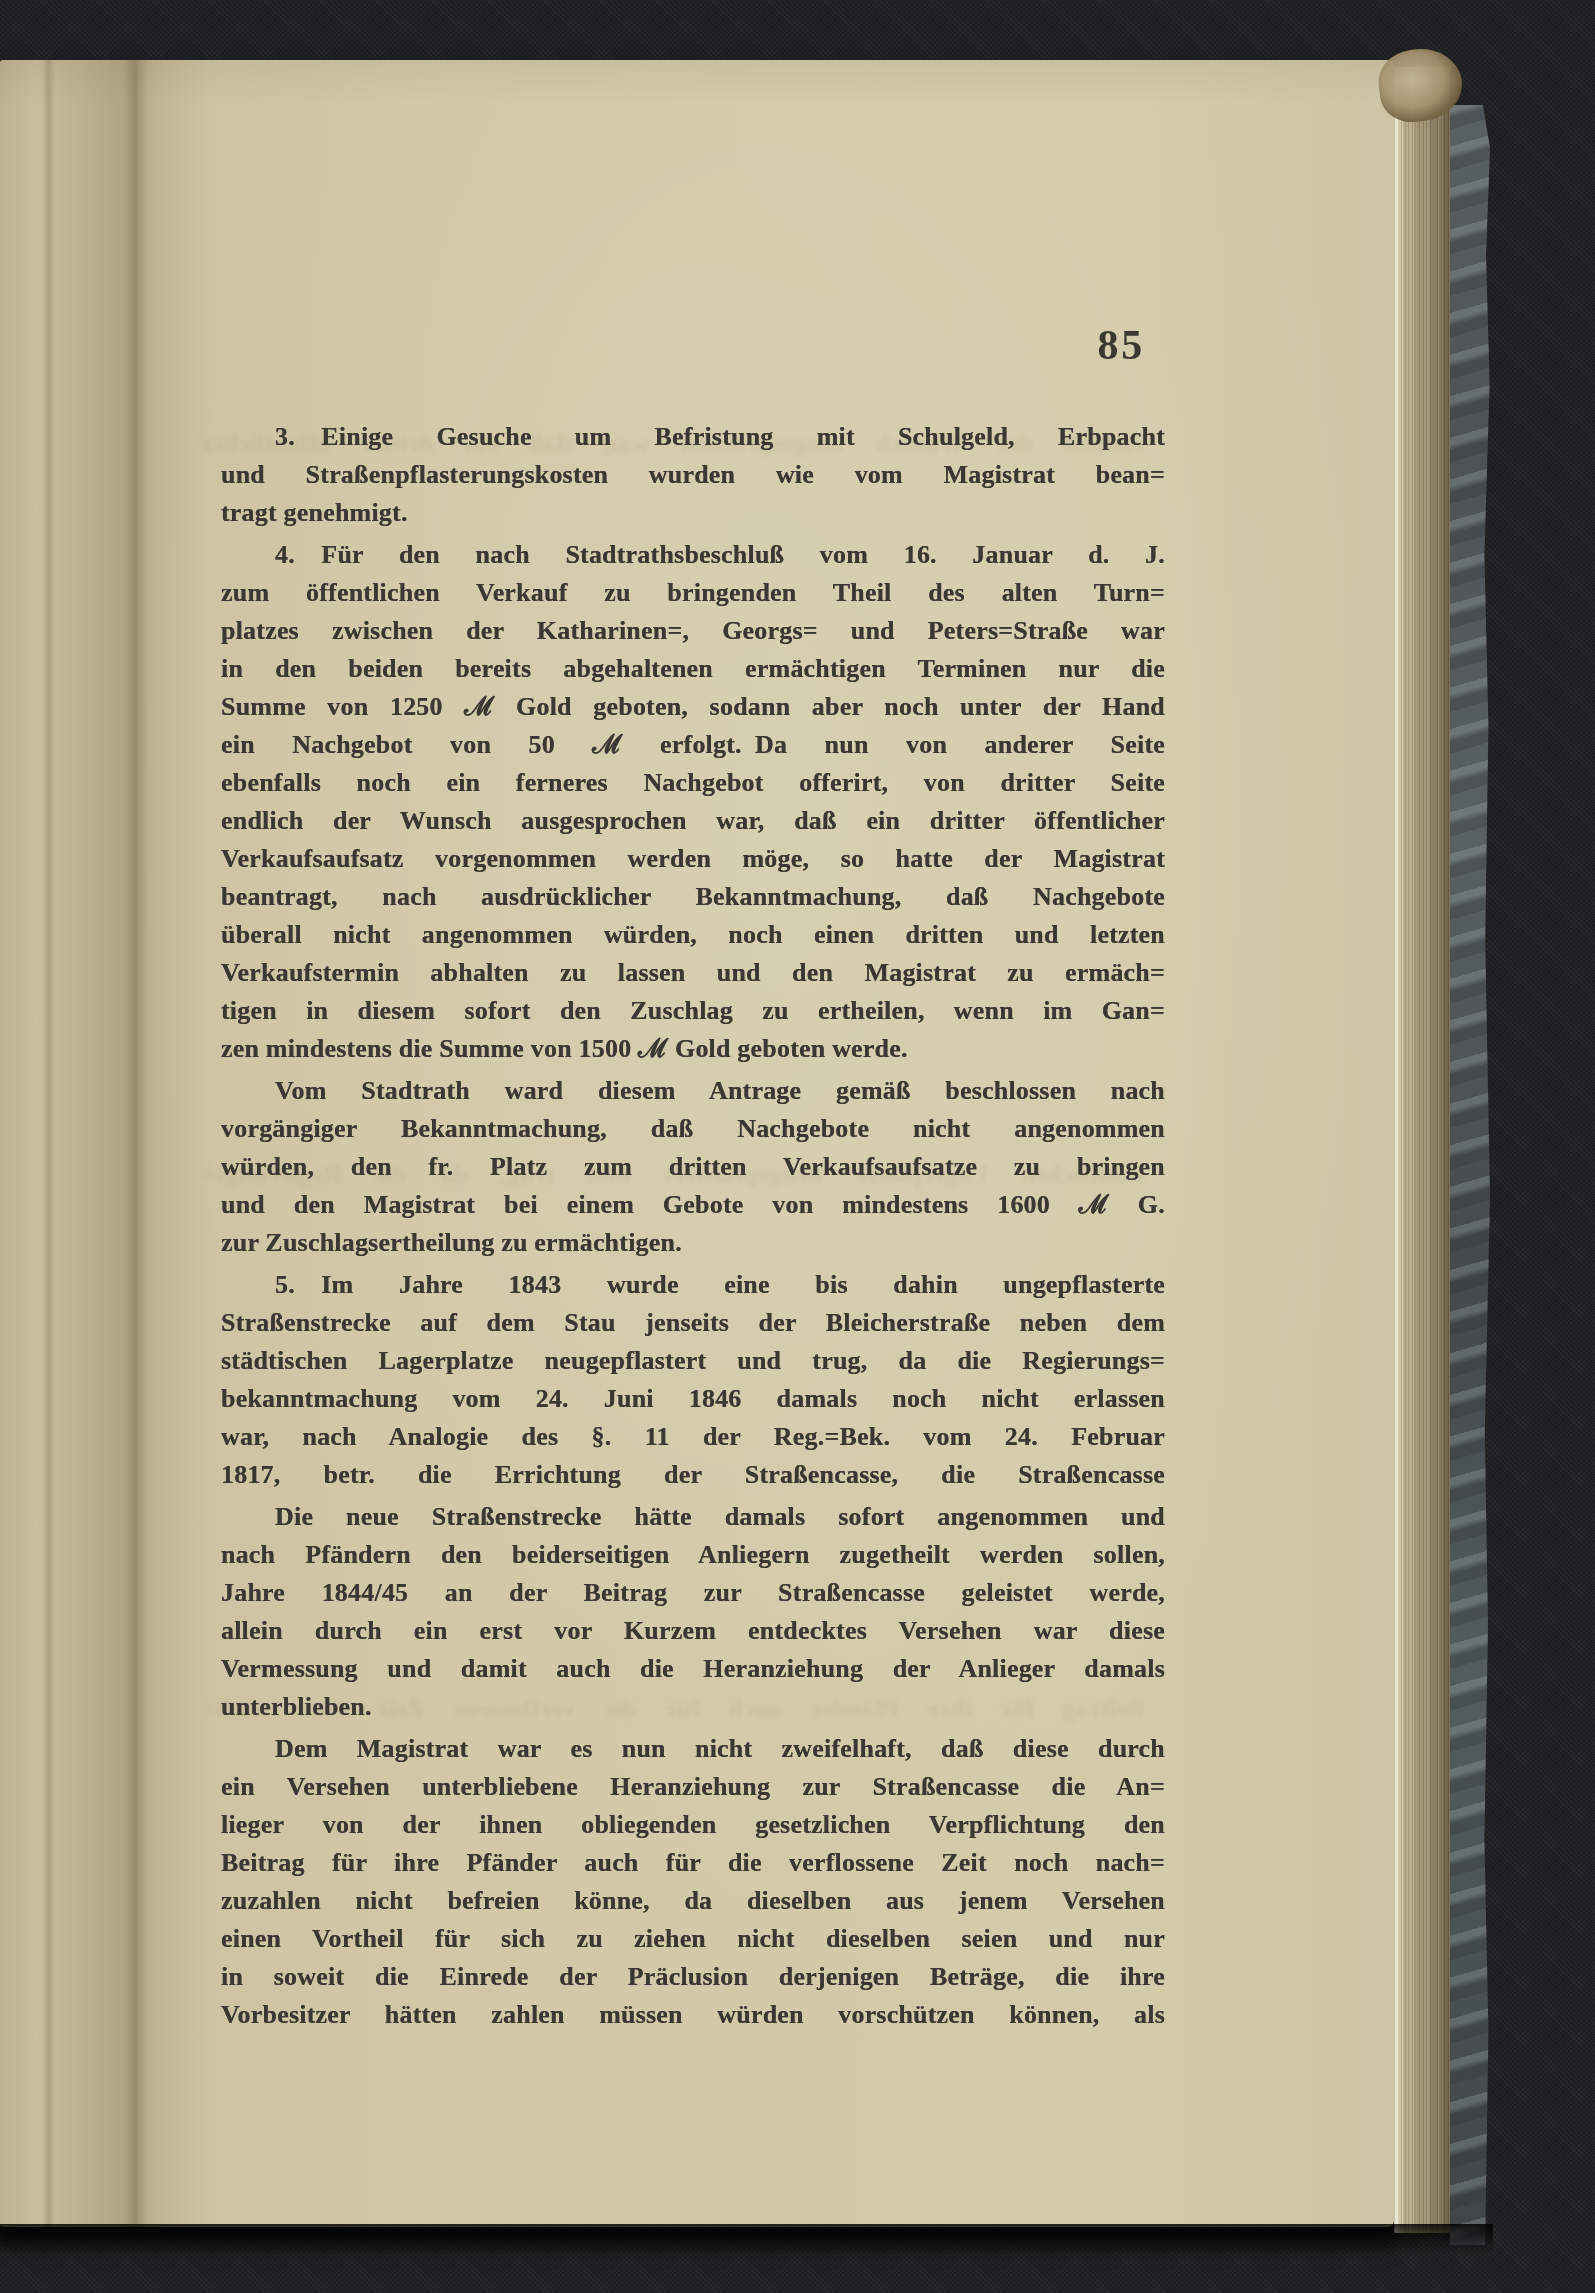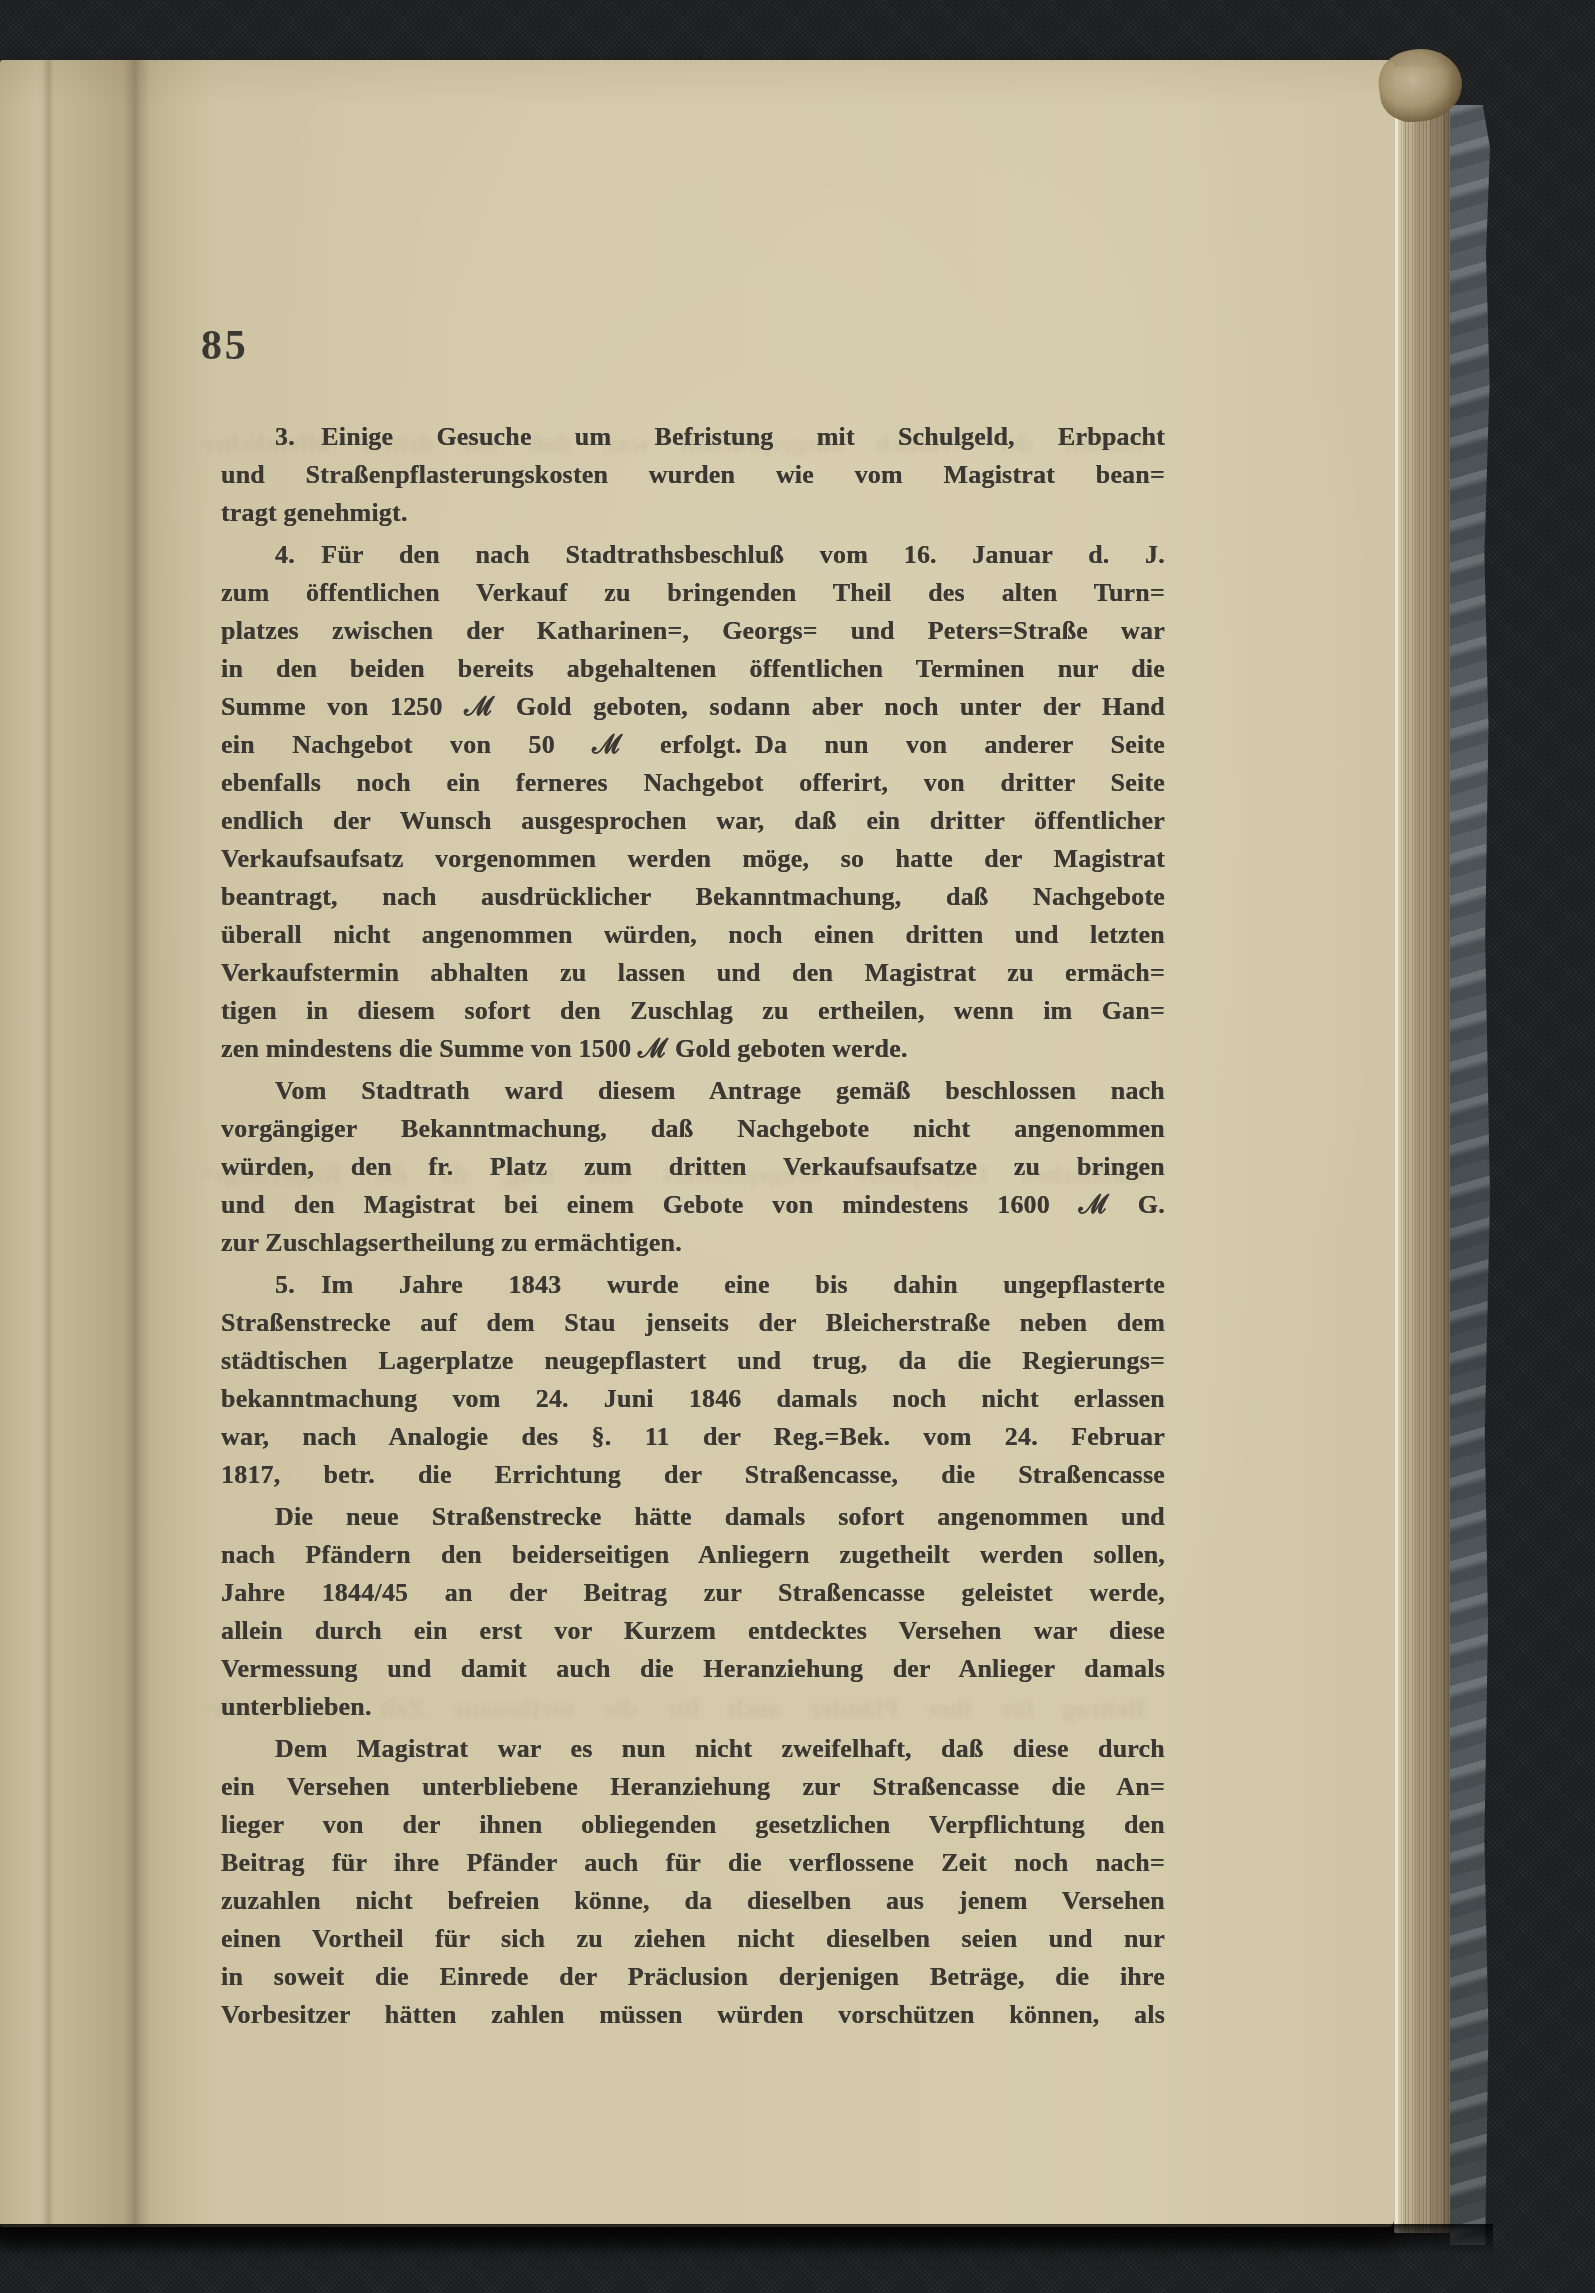--- a/index.html
+++ b/index.html
@@ -32,21 +32,21 @@
     width: 27px; height: 100%;
     background: linear-gradient(90deg, transparent 0, rgba(78,64,38,0.30) 45%, rgba(58,48,28,0.14) 62%, transparent 100%);
   }
   .gutter-fold2 {
     position: absolute; left: 42px; top: 0;
     width: 12.7px; height: 100%;
     background: linear-gradient(90deg, transparent 0, rgba(86,72,44,0.22) 50%, transparent 100%);
   }
   .page-number {
     position: absolute; left: 201px; top: 264px; width: 944px;
-    text-align: left;
+    text-align: right;
     font-size: 42px; line-height: 43px; font-weight: 600;
     letter-spacing: 2.7px;
     color: var(--ink, #3b3732);
   }
   .textblock {
     position: absolute; left: 201px; top: 358px; width: 944px;
     font-weight: bold;
     font-size: 26px;
     color: var(--ink, #3b3732);
     text-shadow: 0 0 0.6px rgba(59,55,50,0.8);
@@ -120,21 +120,21 @@
   <div class="textblock">
       <div class="paragraph">
         <div class="text-line indent">3.  Einige Gesuche um Befristung mit Schulgeld, Erbpacht</div>
         <div class="text-line">und Straßenpflasterungskosten wurden wie vom Magistrat bean=</div>
         <div class="text-line no-just">tragt genehmigt.</div>
       </div>
       <div class="paragraph">
         <div class="text-line indent">4.  Für den nach Stadtrathsbeschluß vom 16. Januar d. J.</div>
         <div class="text-line">zum öffentlichen Verkauf zu bringenden Theil des alten Turn=</div>
         <div class="text-line">platzes zwischen der Katharinen=, Georgs= und Peters=Straße war</div>
-        <div class="text-line">in den beiden bereits abgehaltenen öffentlichen Terminen nur die</div>
+        <div class="text-line">in den beiden bereits abgehaltenen ermächtigen Terminen nur die</div>
         <div class="text-line">Summe von 1250 ℳ Gold geboten, sodann aber noch unter der Hand</div>
         <div class="text-line">ein Nachgebot von 50 ℳ erfolgt. Da nun von anderer Seite</div>
         <div class="text-line">ebenfalls noch ein ferneres Nachgebot offerirt, von dritter Seite</div>
         <div class="text-line">endlich der Wunsch ausgesprochen war, daß ein dritter öffentlicher</div>
         <div class="text-line">Verkaufsaufsatz vorgenommen werden möge, so hatte der Magistrat</div>
         <div class="text-line">beantragt, nach ausdrücklicher Bekanntmachung, daß Nachgebote</div>
         <div class="text-line">überall nicht angenommen würden, noch einen dritten und letzten</div>
         <div class="text-line">Verkaufstermin abhalten zu lassen und den Magistrat zu ermäch=</div>
         <div class="text-line">tigen in diesem sofort den Zuschlag zu ertheilen, wenn im Gan=</div>
         <div class="text-line no-just">zen mindestens die Summe von 1500 ℳ Gold geboten werde.</div>

